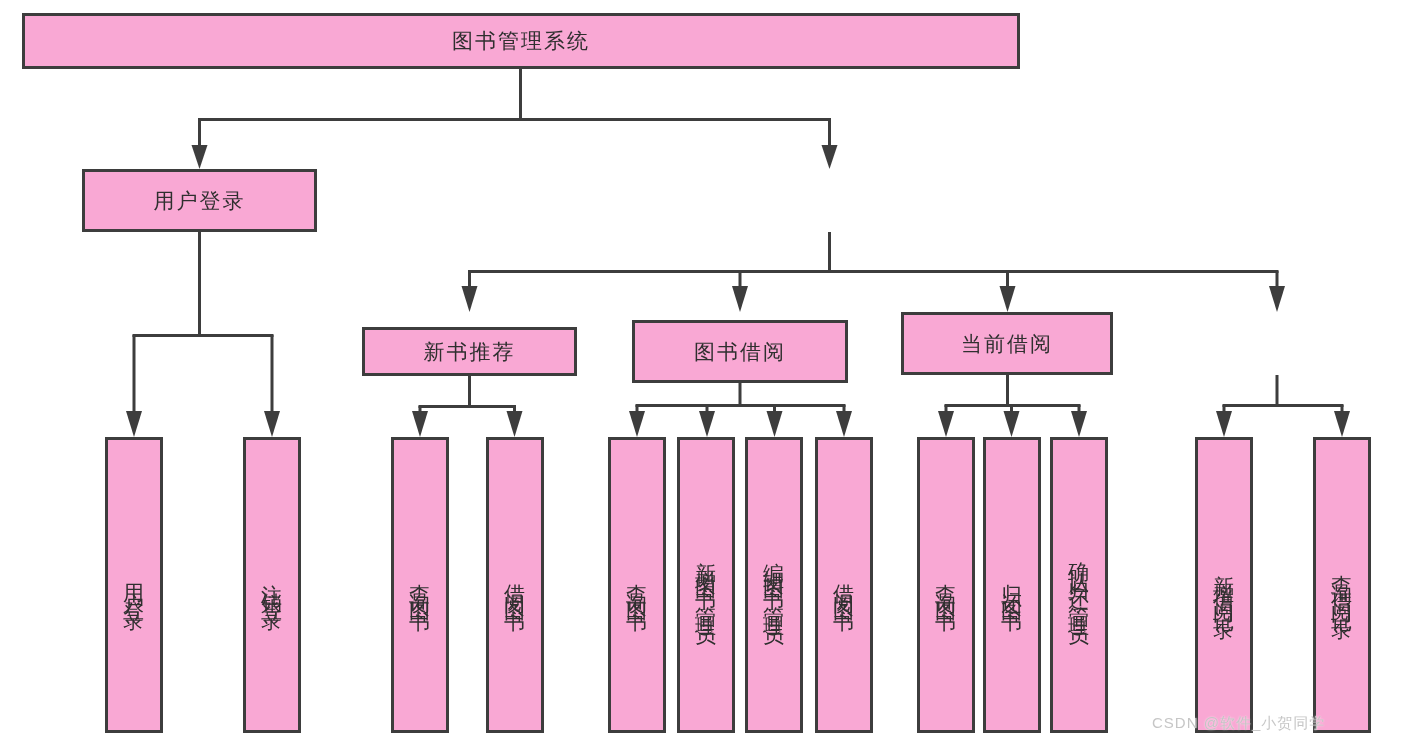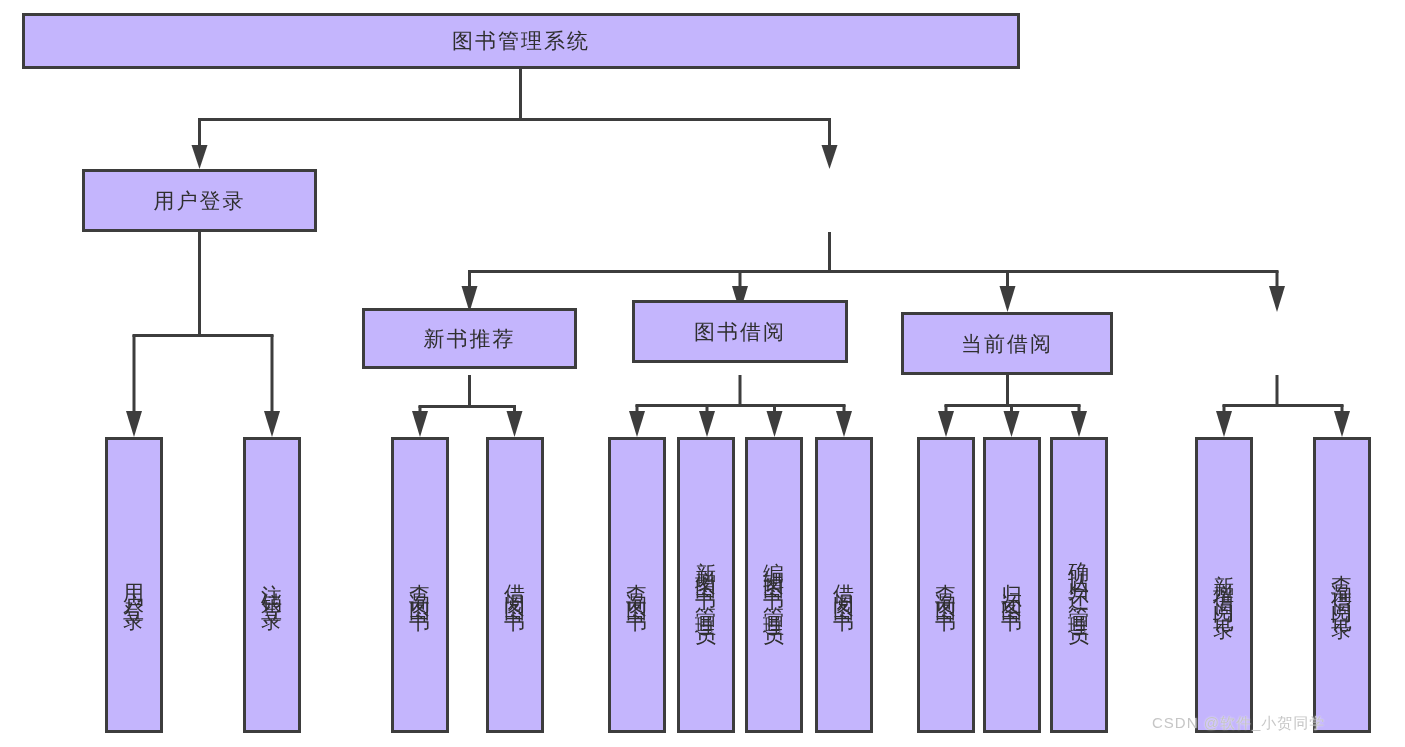--- a/index.html
+++ b/index.html
@@ -8,21 +8,21 @@
     width:1405px;height:747px;
     background:#ffffff;
     font-family:"Liberation Sans", sans-serif;
     color:#2f2f2f;
     overflow:hidden;
   }
   #wires{position:absolute;left:0;top:0;width:1405px;height:747px;}
   .box{
     position:absolute;
     box-sizing:border-box;
-    background:#c4b5fd;
+    background:#f9a8d4;
     border:3px solid #3d3d3d;
     display:flex;align-items:center;justify-content:center;
   }
   .hlabel{
     font-size:21px;
     letter-spacing:2px;
     color:#2f2f2f;
     white-space:nowrap;
   }
   .vbox{width:58px;height:296px;top:437px;}
@@ -116,24 +116,24 @@
   </svg>
 
   <div class="box" style="left:22px;top:13px;width:998px;height:56px;">
     <span class="hlabel">图书管理系统</span>
   </div>
 
   <div class="box" style="left:82px;top:169px;width:235px;height:63px;">
     <span class="hlabel">用户登录</span>
   </div>
 
-  <div class="box" style="left:362px;top:308px;width:215px;height:61px;">
+  <div class="box" style="left:362px;top:327px;width:215px;height:49px;">
     <span class="hlabel">新书推荐</span>
   </div>
-  <div class="box" style="left:632px;top:300px;width:216px;height:63px;">
+  <div class="box" style="left:632px;top:320px;width:216px;height:63px;">
     <span class="hlabel">图书借阅</span>
   </div>
   <div class="box" style="left:901px;top:312px;width:212px;height:63px;font-family:Liberation Mono, monospace;">
     <span class="hlabel">当前借阅</span>
   </div>
 
   <div class="box vbox" style="left:105px;">
     <span class="vtext">用户登录</span>
   </div>
   <div class="box vbox" style="left:243px;">

